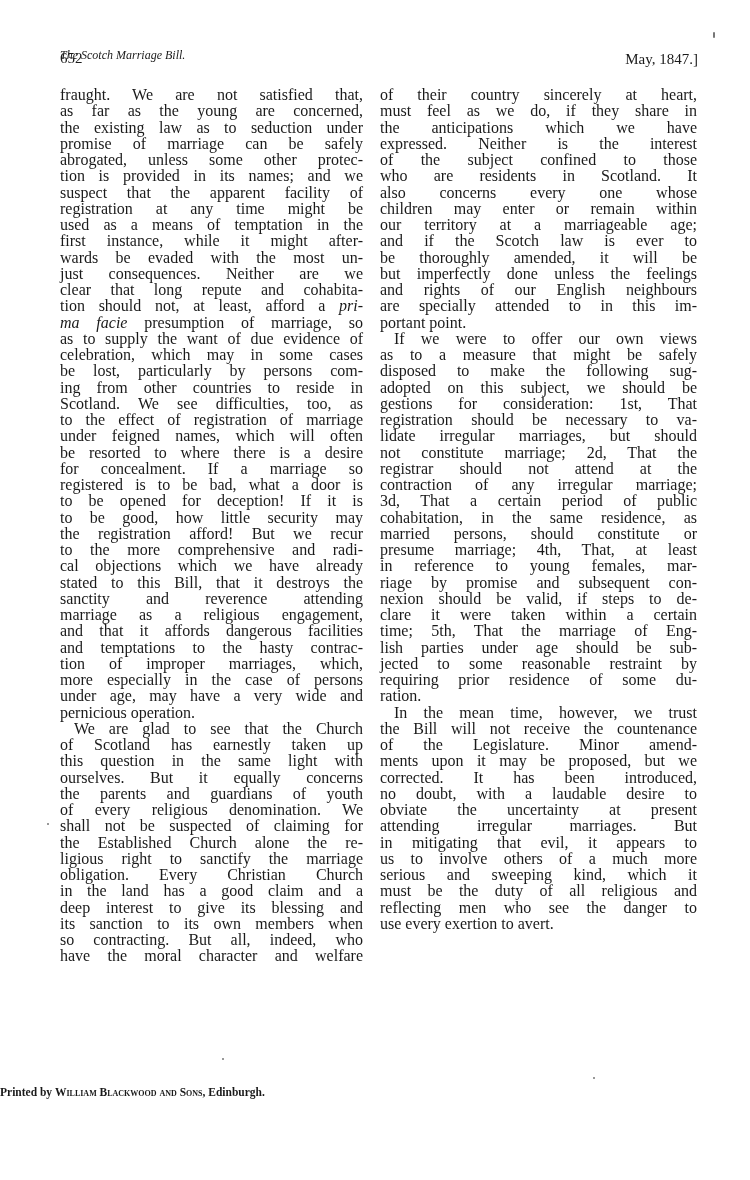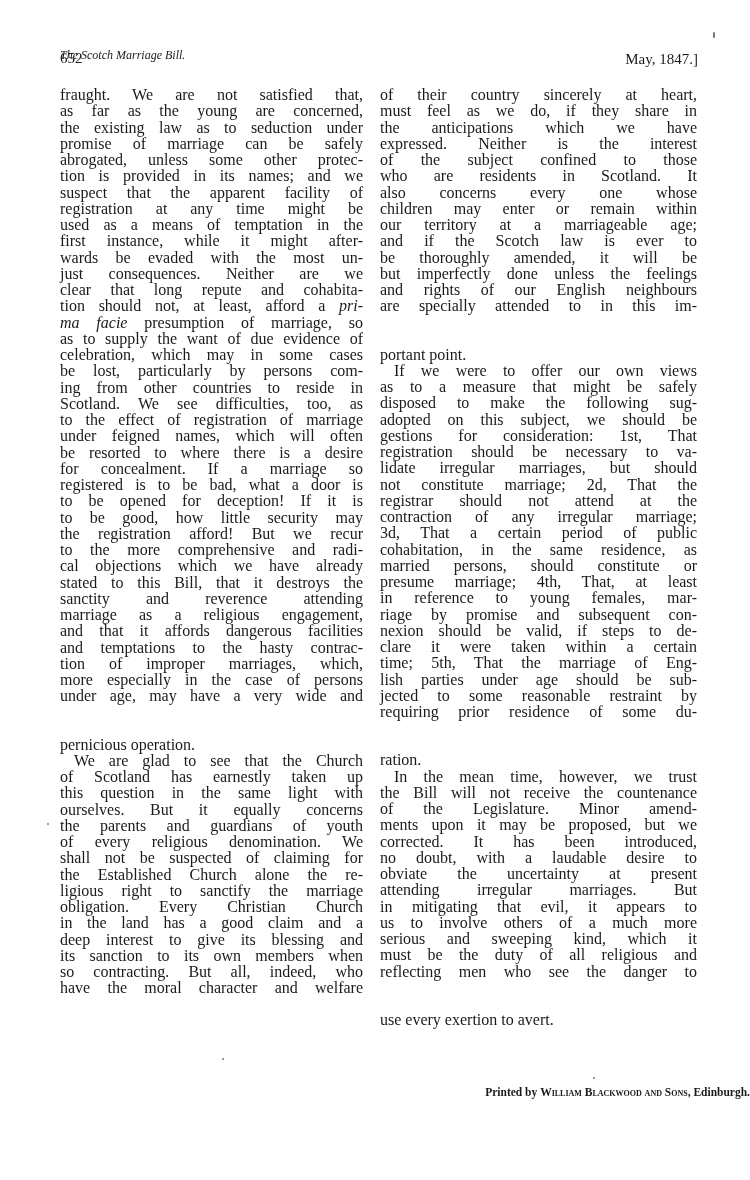--- a/index.html
+++ b/index.html
@@ -6,23 +6,23 @@
   body { width: 750px; height: 1180px; position: relative; overflow: hidden;
          font-family: "Liberation Serif", "DejaVu Serif", serif; color: #1a1a1a; }
   .header { position: absolute; top: 48px; left: 60px; width: 640px; height: 22px; font-size: 15px; }
   .page-num { position: absolute; left: 0; top: 2px; }
   .running-title { position: absolute; left: 0; width: 560px; text-align: left; top: 0; font-style: italic; font-size: 12px; }
   .date { position: absolute; right: 2px; top: 3px; }
   .col { position: absolute; top: 87px; font-size: 16px; line-height: 16.25px; }
   .col-left { left: 60px; width: 303px; }
   .col-right { left: 380px; width: 317px; }
   .line { display: block; text-align: justify; text-align-last: justify; white-space: nowrap; height: 16.25px; overflow: visible; }
-  .line.last { text-align-last: left; margin-top: 32px; }
+  .line.last { text-align-last: left; }
   .line.indent { padding-left: 14px; }
-  .footer { position: absolute; top: 1086px; left: 0; width: 750px; text-align: right; font-size: 11.5px; font-weight: bold; }
+  .footer { position: absolute; top: 1086px; left: 0; width: 750px; text-align: left; font-size: 11.5px; font-weight: bold; }
   .sc { font-variant: small-caps; }
   .speck { position: absolute; width: 2px; height: 2px; background: #777; border-radius: 1px; }
 </style>
 </head>
 <body>
 
 <div class="header">
   <span class="page-num">652</span>
   <span class="running-title">The Scotch Marriage Bill.</span>
   <span class="date">May, 1847.]</span>

